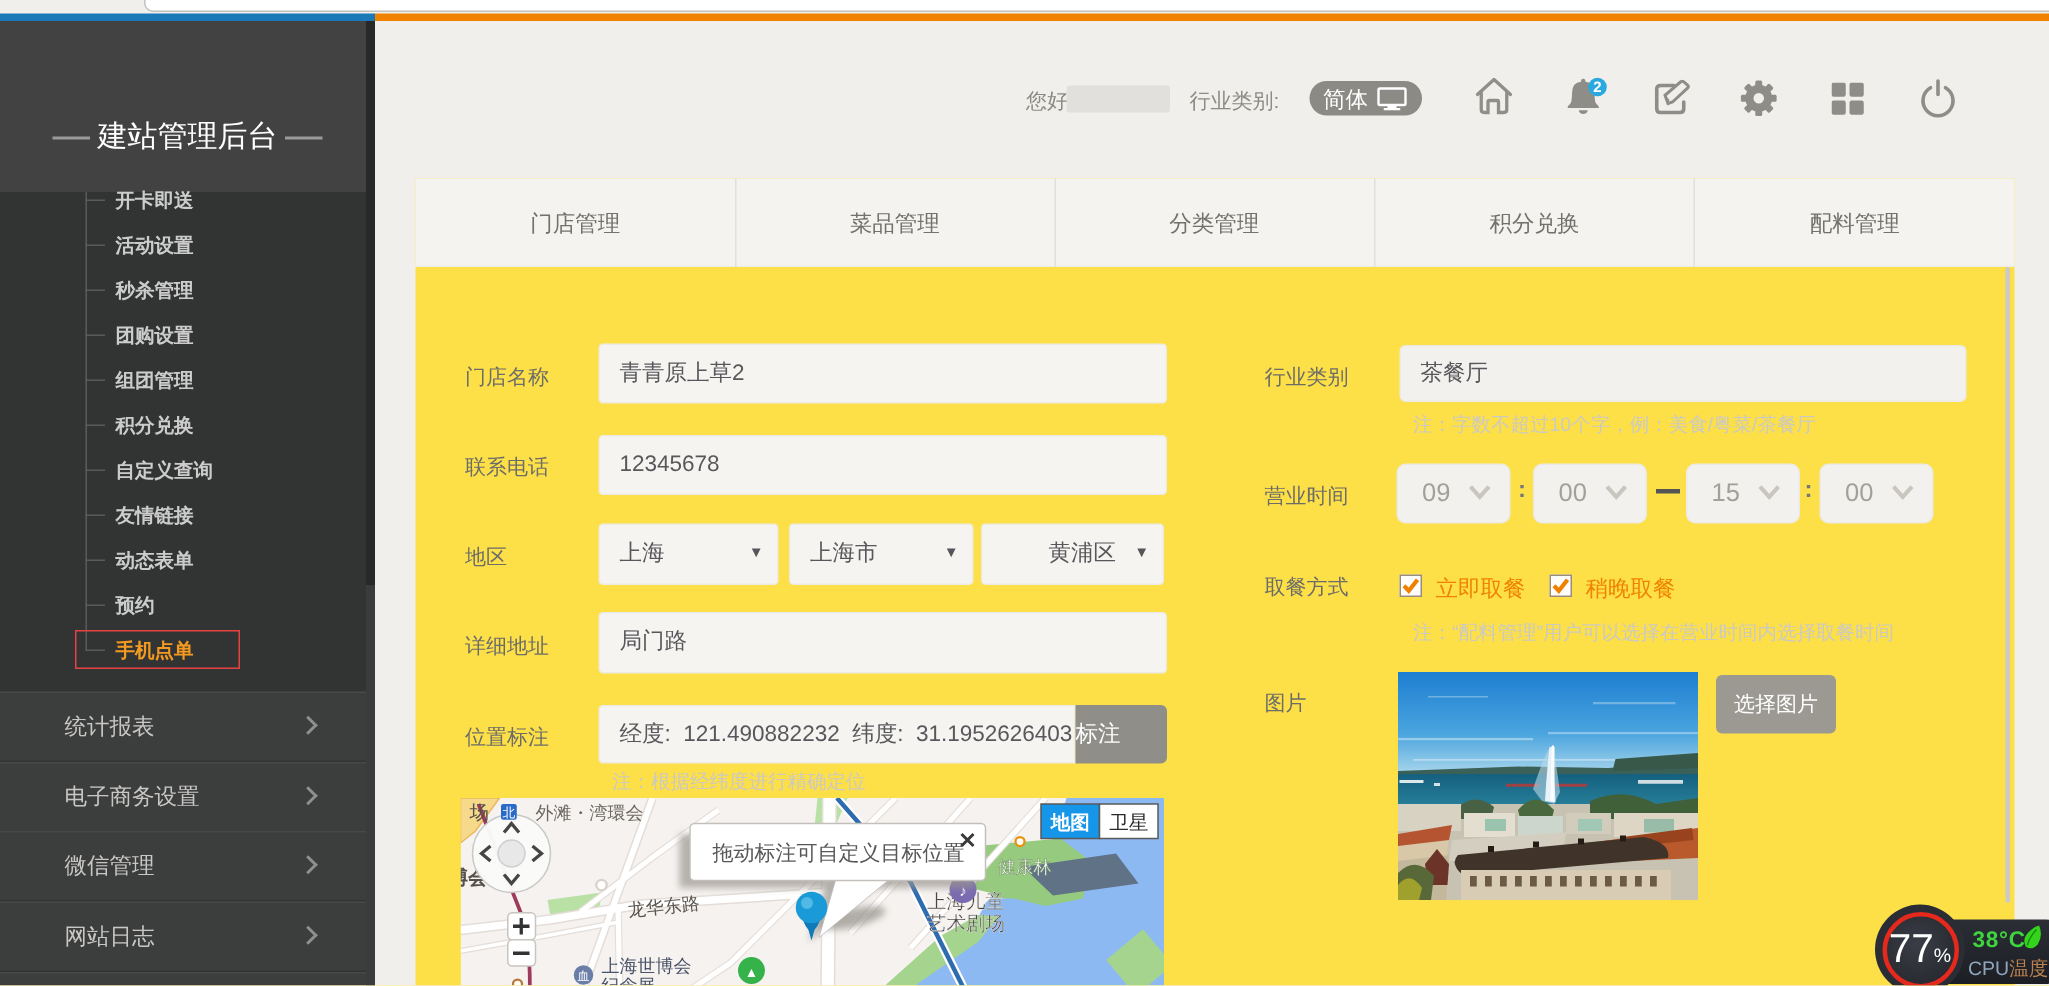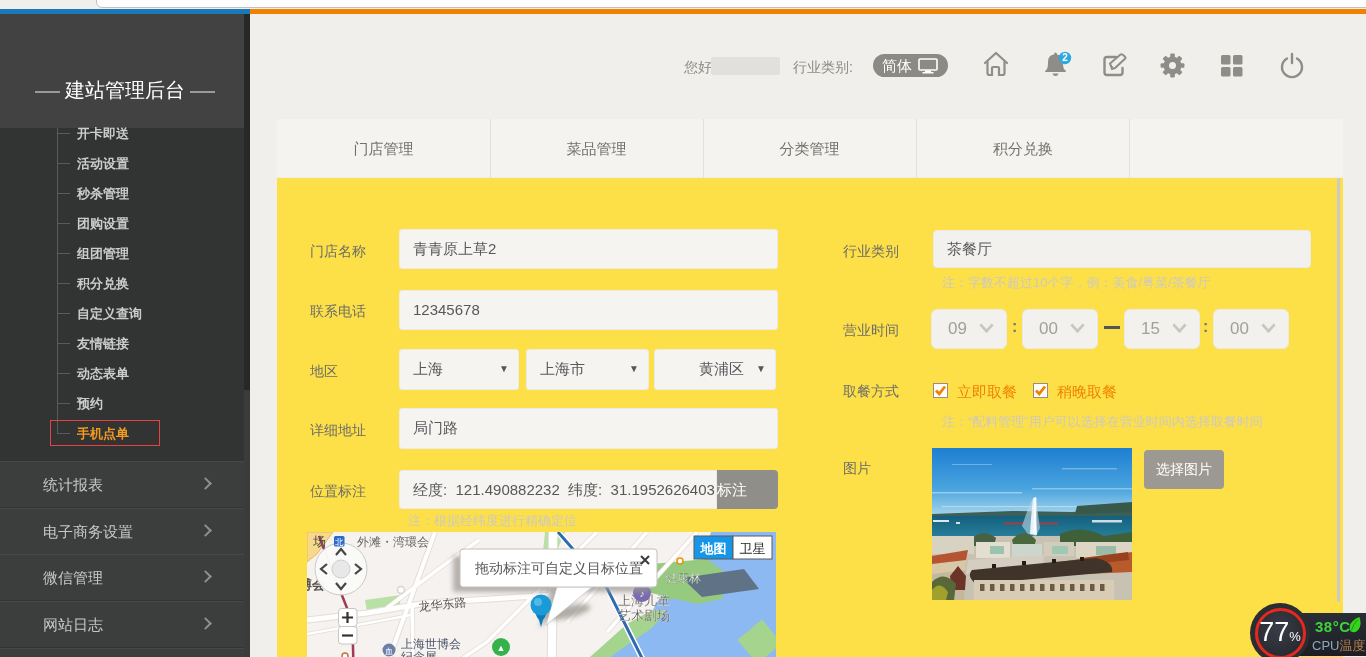--- a/index.html
+++ b/index.html
@@ -129,20 +129,21 @@
   <div class="abs" style="left:277px;top:119px;width:1066px;height:538px;background:#fde047;">
     <div class="abs" style="left:0;top:0;width:1066px;height:59px;background:#f5f3ef;border-bottom:1px solid #efede9;"></div>
     <div class="abs" style="left:213px;top:0;width:1px;height:59px;background:#e2e0dc;"></div>
     <div class="abs" style="left:426px;top:0;width:1px;height:59px;background:#e2e0dc;"></div>
     <div class="abs" style="left:639px;top:0;width:1px;height:59px;background:#e2e0dc;"></div>
     <div class="abs" style="left:852px;top:0;width:1px;height:59px;background:#e2e0dc;"></div>
     <div class="abs" style="left:0;top:21px;width:213px;text-align:center;font-size:15px;color:#72726d;">门店管理</div>
     <div class="abs" style="left:213px;top:21px;width:213px;text-align:center;font-size:15px;color:#72726d;">菜品管理</div>
     <div class="abs" style="left:426px;top:21px;width:213px;text-align:center;font-size:15px;color:#72726d;">分类管理</div>
     <div class="abs" style="left:639px;top:21px;width:214px;text-align:center;font-size:15px;color:#72726d;">积分兑换</div>
+    <div class="abs" style="left:853px;top:21px;width:213px;text-align:center;font-size:15px;color:#72726d;">配料管理</div>
   </div>
 
   <div class="label" style="left:310px;top:243px;">门店名称</div>
   <div class="inp" style="left:399px;top:229px;width:379px;height:40px;">青青原上草2</div>
   <div class="label" style="left:310px;top:303px;">联系电话</div>
   <div class="inp" style="left:399px;top:290px;width:379px;height:40px;">12345678</div>
   <div class="label" style="left:310px;top:363px;">地区</div>
   <div class="inp" style="left:399px;top:349px;width:120px;height:41px;">上海<span style="position:absolute;right:9px;top:0;color:#55565a;font-size:10px;">▼</span></div>
   <div class="inp" style="left:526px;top:349px;width:123px;height:41px;">上海市<span style="position:absolute;right:9px;top:0;color:#55565a;font-size:10px;">▼</span></div>
   <div class="inp" style="left:654px;top:349px;width:122px;height:41px;text-align:center;">黄浦区<span style="position:absolute;right:9px;top:0;color:#55565a;font-size:10px;">▼</span></div>

